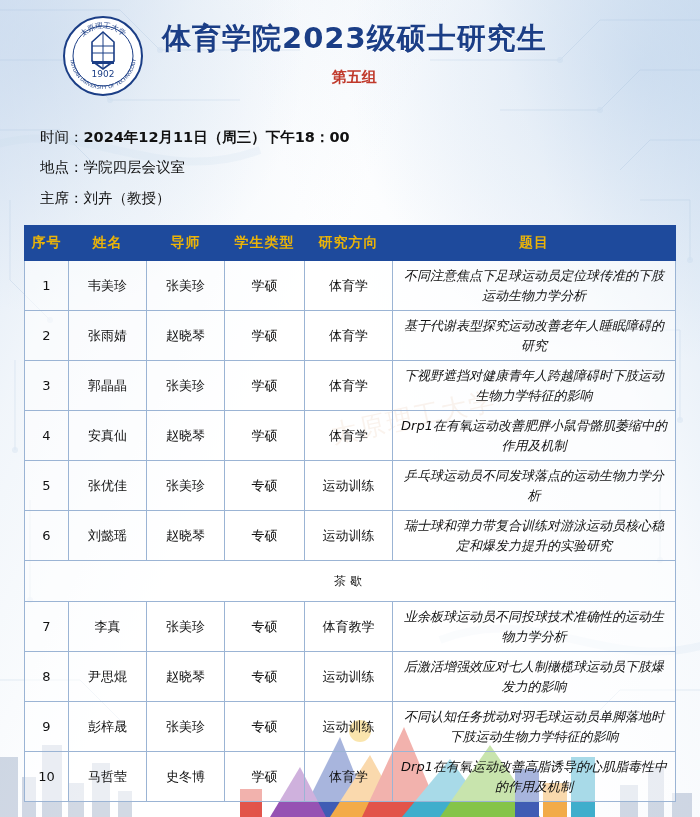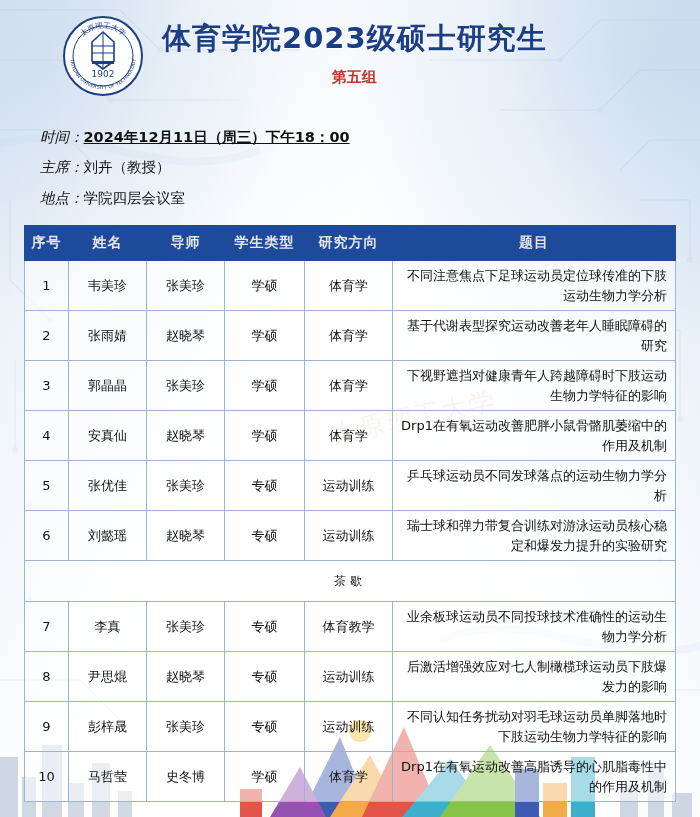--- a/index.html
+++ b/index.html
@@ -99,57 +99,58 @@
     margin: 10px 0 0 0;
     padding: 0 34px 0 40px;
   }
   .meta-row {
     font-size: 14.5px;
     color: #111111;
     line-height: 1.55;
     padding: 4px 0;
     white-space: nowrap;
   }
-  .meta-row .lbl { display: inline-block; font-style: italic; }
+  .meta-row .lbl { display: inline-block; }
   .meta-row .val { display: inline-block; }
-  .meta-row.time .val { font-weight: bold; text-decoration: underline; }
+  .meta-row.time .val { font-weight: bold; }
 
   
   .table-wrap {
     position: relative;
     margin: 12px 24px 0 24px;
   }
   table {
     width: 100%;
     border-collapse: collapse;
     table-layout: fixed;
     background: transparent;
   }
   thead th {
     background: #1e4a9c;
-    color: #e5e5e5;
+    color: #eab308;
     font-size: 14px;
     font-weight: bold;
     height: 32px;
     border: 1px solid #1e4a9c;
     text-align: center;
     letter-spacing: 1px;
   }
   tbody td {
     border: 1px solid #9bb4d4;
     font-size: 13px;
     color: #111111;
     text-align: center;
     padding: 5px 4px;
     line-height: 1.5;
     background: rgba(255,255,255,0.55);
   }
   tbody td.topic {
-    text-align: right;
+    text-align: center;
     padding: 5px 8px;
+    font-style: italic;
   }
   tbody tr.break td {
     height: 30px;
     font-size: 12px;
     letter-spacing: 4px;
   }
   col.c-no    { width: 44px; }
   col.c-name  { width: 78px; }
   col.c-sup   { width: 78px; }
   col.c-type  { width: 80px; }
@@ -250,24 +251,24 @@
       <div class="title-line">体育学院2023级硕士研究生</div>
       <div class="subtitle">第五组</div>
     </div>
   </div>
 
   <div class="meta">
     <div class="meta-row time">
       <span class="lbl">时间：</span><span class="val">2024年12月11日（周三）下午18：00</span>
     </div>
     <div class="meta-row">
+      <span class="lbl">地点：</span><span class="val">学院四层会议室</span>
+    </div>
+    <div class="meta-row">
       <span class="lbl">主席：</span><span class="val">刘卉（教授）</span>
-    </div>
-    <div class="meta-row">
-      <span class="lbl">地点：</span><span class="val">学院四层会议室</span>
     </div>
   </div>
 
   <div class="table-wrap">
     <table>
       <colgroup>
         <col class="c-no">
           <col class="c-name">
           <col class="c-sup">
         <col class="c-type">

